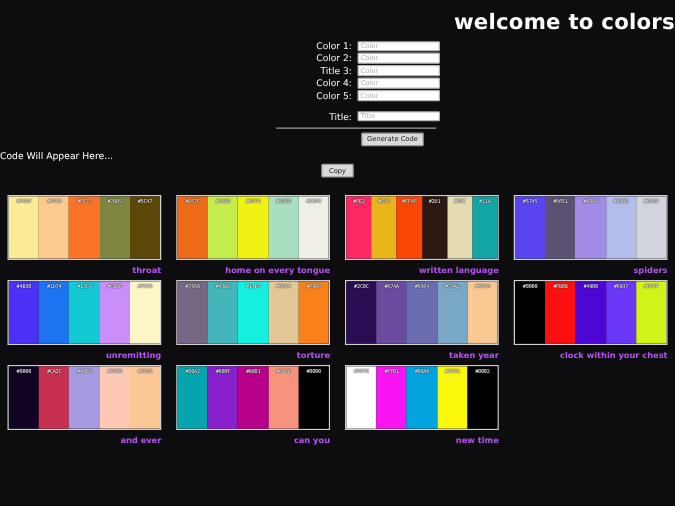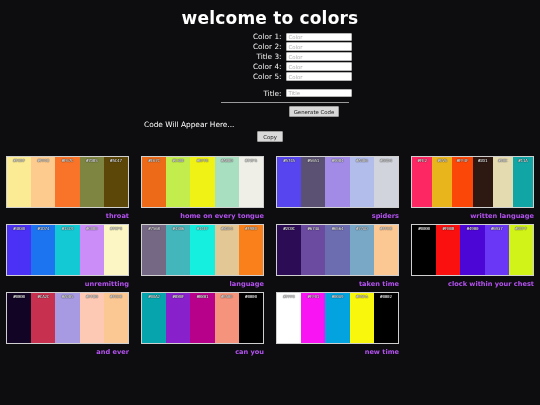--- a/index.html
+++ b/index.html
@@ -14,21 +14,21 @@
   }
   #app {
     width: 540px;
     height: 405px;
     position: relative;
     background: #0d0d0f;
   }
 
   
   .page-title {
-    text-align: center;
+    text-align: right;
     color: #ffffff;
     font-size: 17px;
     font-weight: bold;
     letter-spacing: 0.2px;
     margin: 8px 0 0 0;
     line-height: 20px;
   }
   .subtitle {
     text-align: center;
     color: #e8e8e8;
@@ -97,21 +97,20 @@
     color: #1a1a1a;
     font-size: 5.4px;
     padding: 1.5px 4px;
     line-height: 6px;
     white-space: nowrap;
   }
   .code-line {
     color: #ffffff;
     font-size: 7.4px;
     margin-top: 3px;
-    padding-left: 144px;
     line-height: 10px;
   }
   .copy-wrap {
     display: flex;
     justify-content: center;
     margin-top: 1px;
   }
   .copy-btn {
     background: #d9d9d9;
     border: 1px solid #9b9b9b;
@@ -257,63 +256,63 @@
             <div class="hex">#A8BD</div>
           </div>
           <div class="swatch" style="background: rgb(239, 239, 232);">
             <div class="hex">#F2F5</div>
           </div>
         </div>
         <div class="pal-title" style="color: rgb(180, 82, 240);">home on every tongue</div>
       </div>
       <div class="cell">
         <div class="palette">
+          <div class="swatch" style="background: rgb(253, 39, 100);">
+            <div class="hex">#FE2</div>
+          </div>
+          <div class="swatch" style="background: rgb(233, 181, 29);">
+            <div class="hex">#EV6</div>
+          </div>
+          <div class="swatch" style="background: rgb(251, 71, 8);">
+            <div class="hex">#FF4F</div>
+          </div>
+          <div class="swatch" style="background: rgb(45, 24, 18);">
+            <div class="hex">#2D1</div>
+          </div>
+          <div class="swatch" style="background: rgb(229, 219, 176);">
+            <div class="hex">#E0C</div>
+          </div>
+          <div class="swatch" style="background: rgb(17, 165, 165);">
+            <div class="hex">#11A</div>
+          </div>
+        </div>
+        <div class="pal-title" style="color: rgb(180, 82, 240);">written language</div>
+      </div>
+      <div class="cell">
+        <div class="palette">
           <div class="swatch" style="background: rgb(87, 69, 239);">
             <div class="hex">#5745</div>
           </div>
           <div class="swatch" style="background: rgb(91, 81, 115);">
             <div class="hex">#5651</div>
           </div>
           <div class="swatch" style="background: rgb(161, 139, 230);">
             <div class="hex">#9084</div>
           </div>
           <div class="swatch" style="background: rgb(179, 189, 235);">
             <div class="hex">#A3B6</div>
           </div>
           <div class="swatch" style="background: rgb(209, 212, 221);">
             <div class="hex">#D1D4</div>
           </div>
         </div>
         <div class="pal-title" style="color: rgb(180, 82, 240);">spiders</div>
       </div>
       <div class="cell">
         <div class="palette">
-          <div class="swatch" style="background: rgb(253, 39, 100);">
-            <div class="hex">#FE2</div>
-          </div>
-          <div class="swatch" style="background: rgb(233, 181, 29);">
-            <div class="hex">#EV6</div>
-          </div>
-          <div class="swatch" style="background: rgb(251, 71, 8);">
-            <div class="hex">#FF4F</div>
-          </div>
-          <div class="swatch" style="background: rgb(45, 24, 18);">
-            <div class="hex">#2D1</div>
-          </div>
-          <div class="swatch" style="background: rgb(229, 219, 176);">
-            <div class="hex">#E0C</div>
-          </div>
-          <div class="swatch" style="background: rgb(17, 165, 165);">
-            <div class="hex">#11A</div>
-          </div>
-        </div>
-        <div class="pal-title" style="color: rgb(180, 82, 240);">written language</div>
-      </div>
-      <div class="cell">
-        <div class="palette">
           <div class="swatch" style="background: rgb(75, 48, 245);">
             <div class="hex">#4B30</div>
           </div>
           <div class="swatch" style="background: rgb(29, 116, 240);">
             <div class="hex">#1D74</div>
           </div>
           <div class="swatch" style="background: rgb(19, 201, 212);">
             <div class="hex">#13C9</div>
           </div>
           <div class="swatch" style="background: rgb(203, 142, 248);">
@@ -336,41 +335,41 @@
           <div class="swatch" style="background: rgb(20, 239, 224);">
             <div class="hex">#14EF</div>
           </div>
           <div class="swatch" style="background: rgb(227, 199, 148);">
             <div class="hex">#8DC4</div>
           </div>
           <div class="swatch" style="background: rgb(249, 128, 27);">
             <div class="hex">#F980</div>
           </div>
         </div>
-        <div class="pal-title" style="color: rgb(180, 82, 240);">language</div>
+        <div class="pal-title" style="color: rgb(180, 82, 240);">torture</div>
       </div>
       <div class="cell">
         <div class="palette">
           <div class="swatch" style="background: rgb(44, 12, 85);">
             <div class="hex">#2C0C</div>
           </div>
           <div class="swatch" style="background: rgb(106, 75, 160);">
             <div class="hex">#674A</div>
           </div>
           <div class="swatch" style="background: rgb(108, 108, 176);">
             <div class="hex">#6564</div>
           </div>
           <div class="swatch" style="background: rgb(121, 168, 198);">
             <div class="hex">#77AD</div>
           </div>
           <div class="swatch" style="background: rgb(251, 200, 148);">
             <div class="hex">#FFC8</div>
           </div>
         </div>
-        <div class="pal-title" style="color: rgb(180, 82, 240);">taken time</div>
+        <div class="pal-title" style="color: rgb(180, 82, 240);">taken year</div>
       </div>
       <div class="cell">
         <div class="palette">
           <div class="swatch" style="background: rgb(0, 0, 0);">
             <div class="hex">#0000</div>
           </div>
           <div class="swatch" style="background: rgb(249, 16, 15);">
             <div class="hex">#FB0B</div>
           </div>
           <div class="swatch" style="background: rgb(76, 6, 213);">

